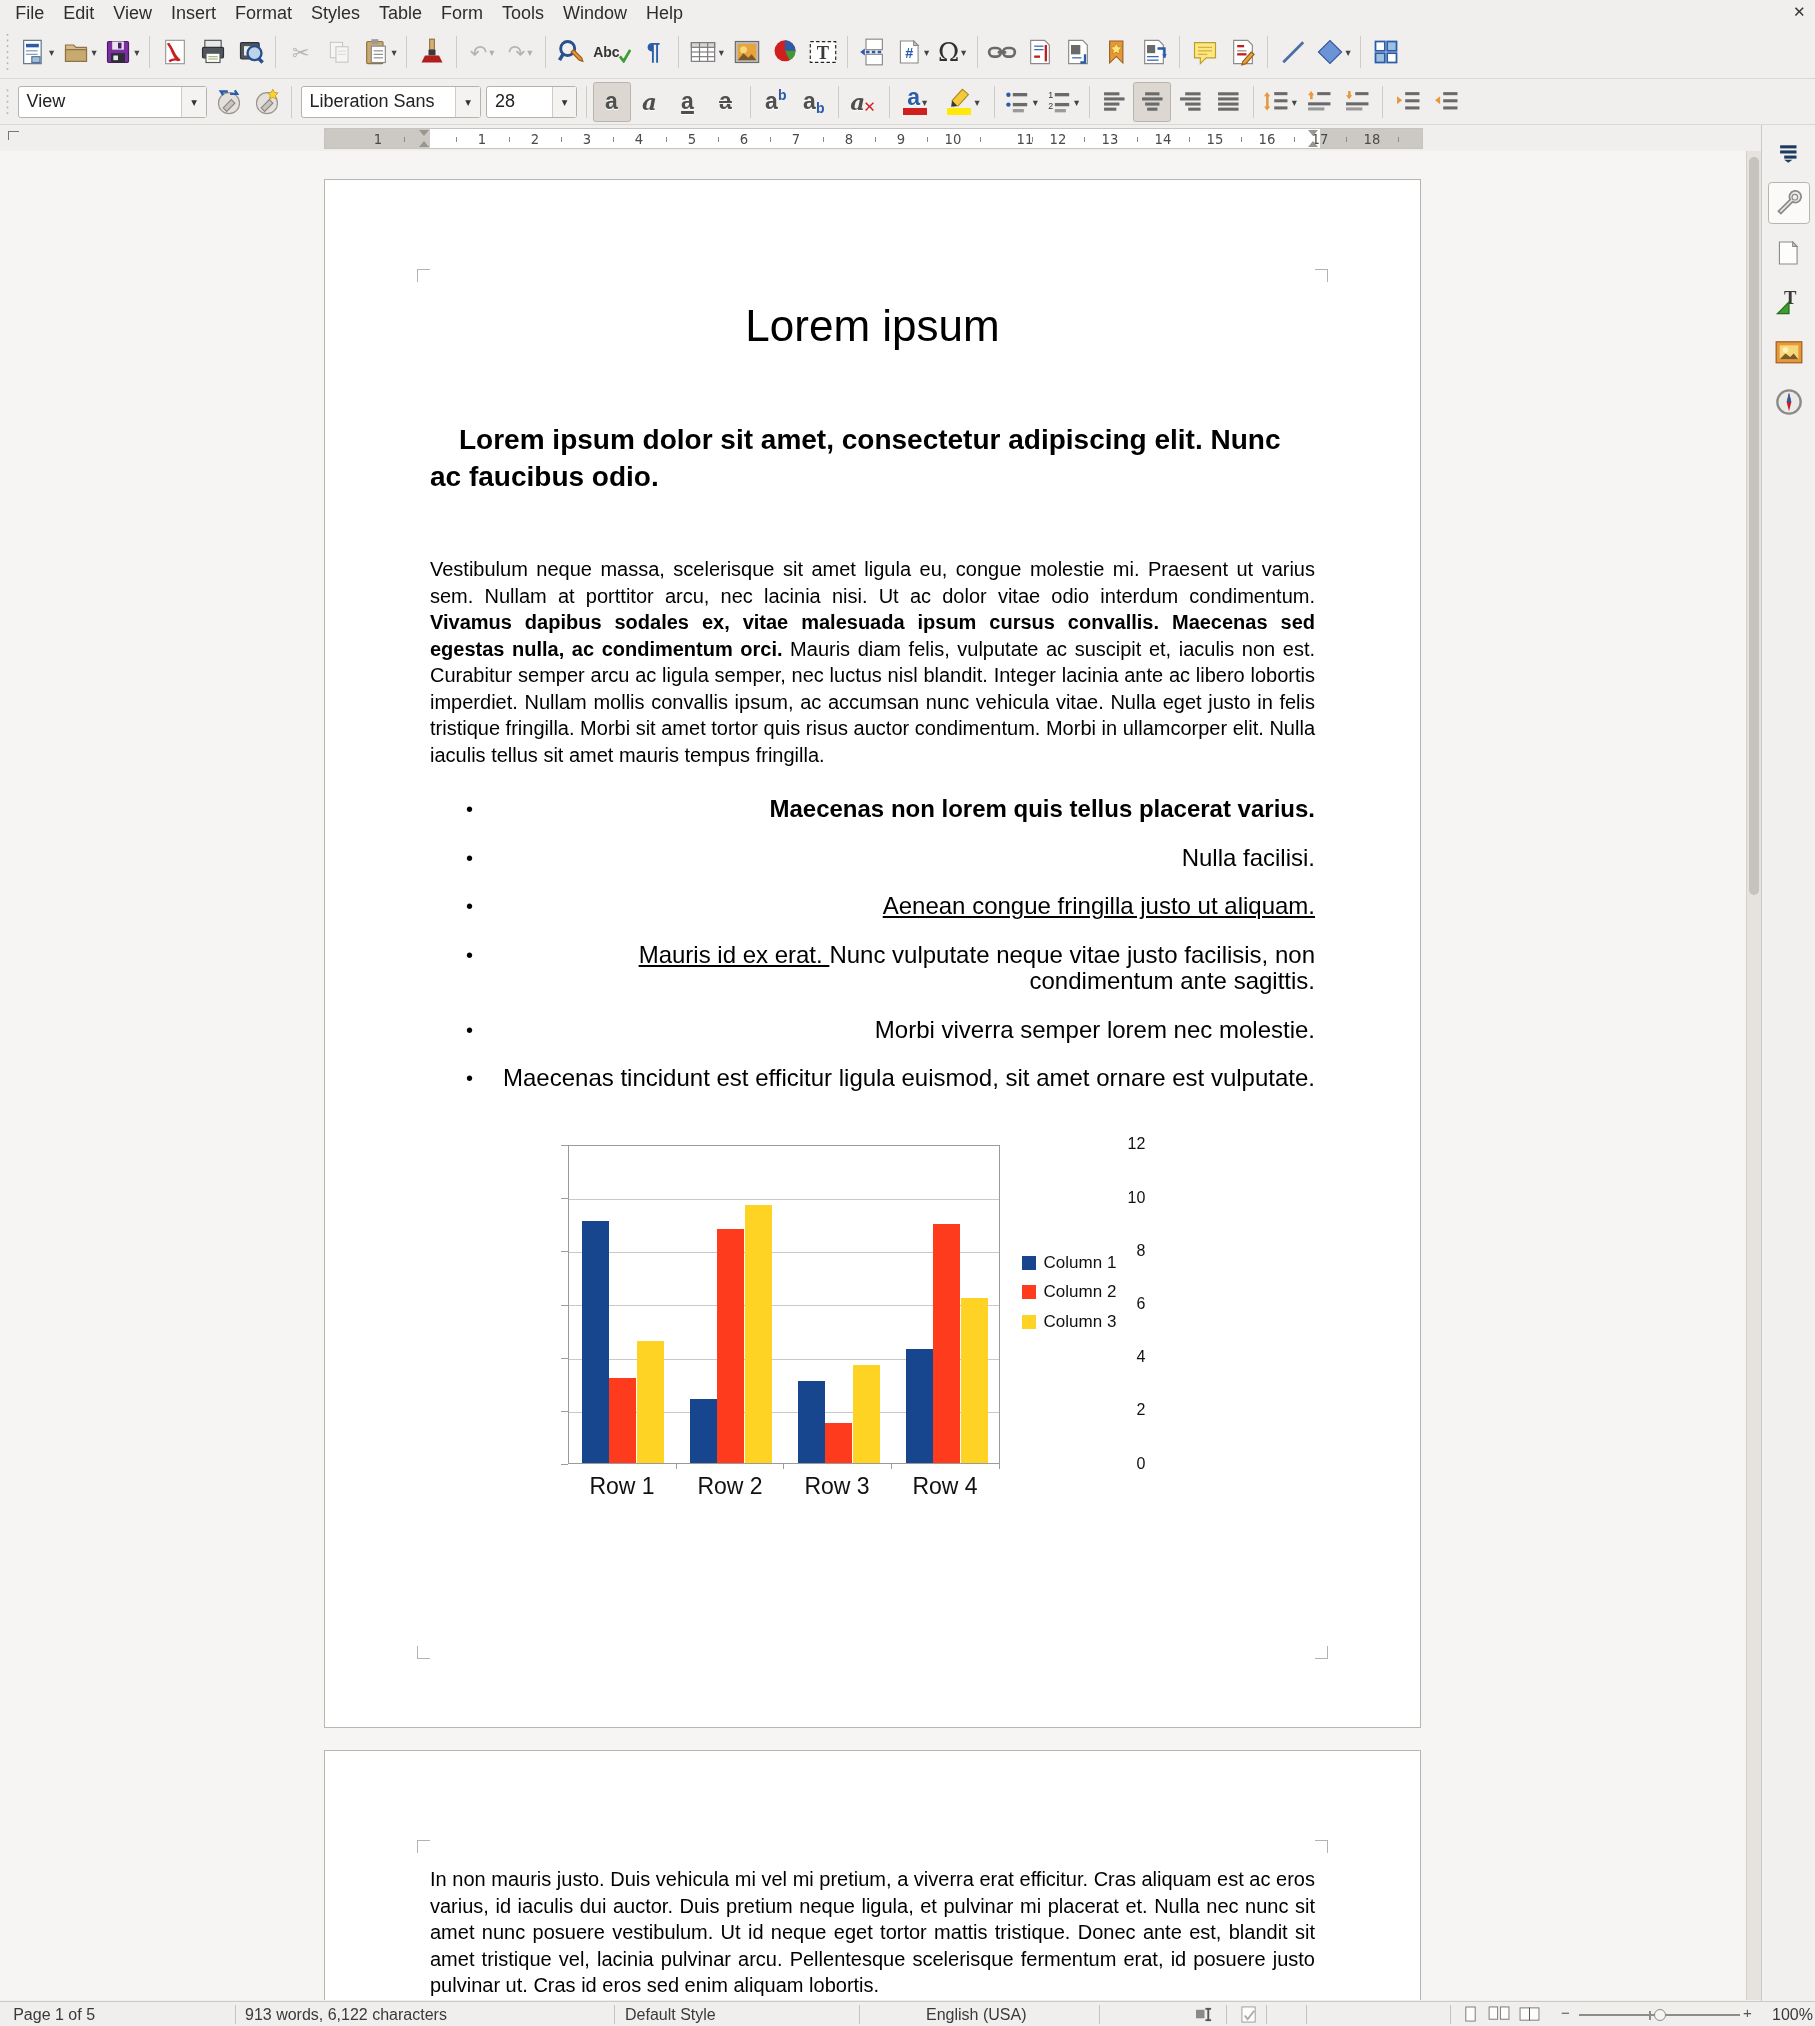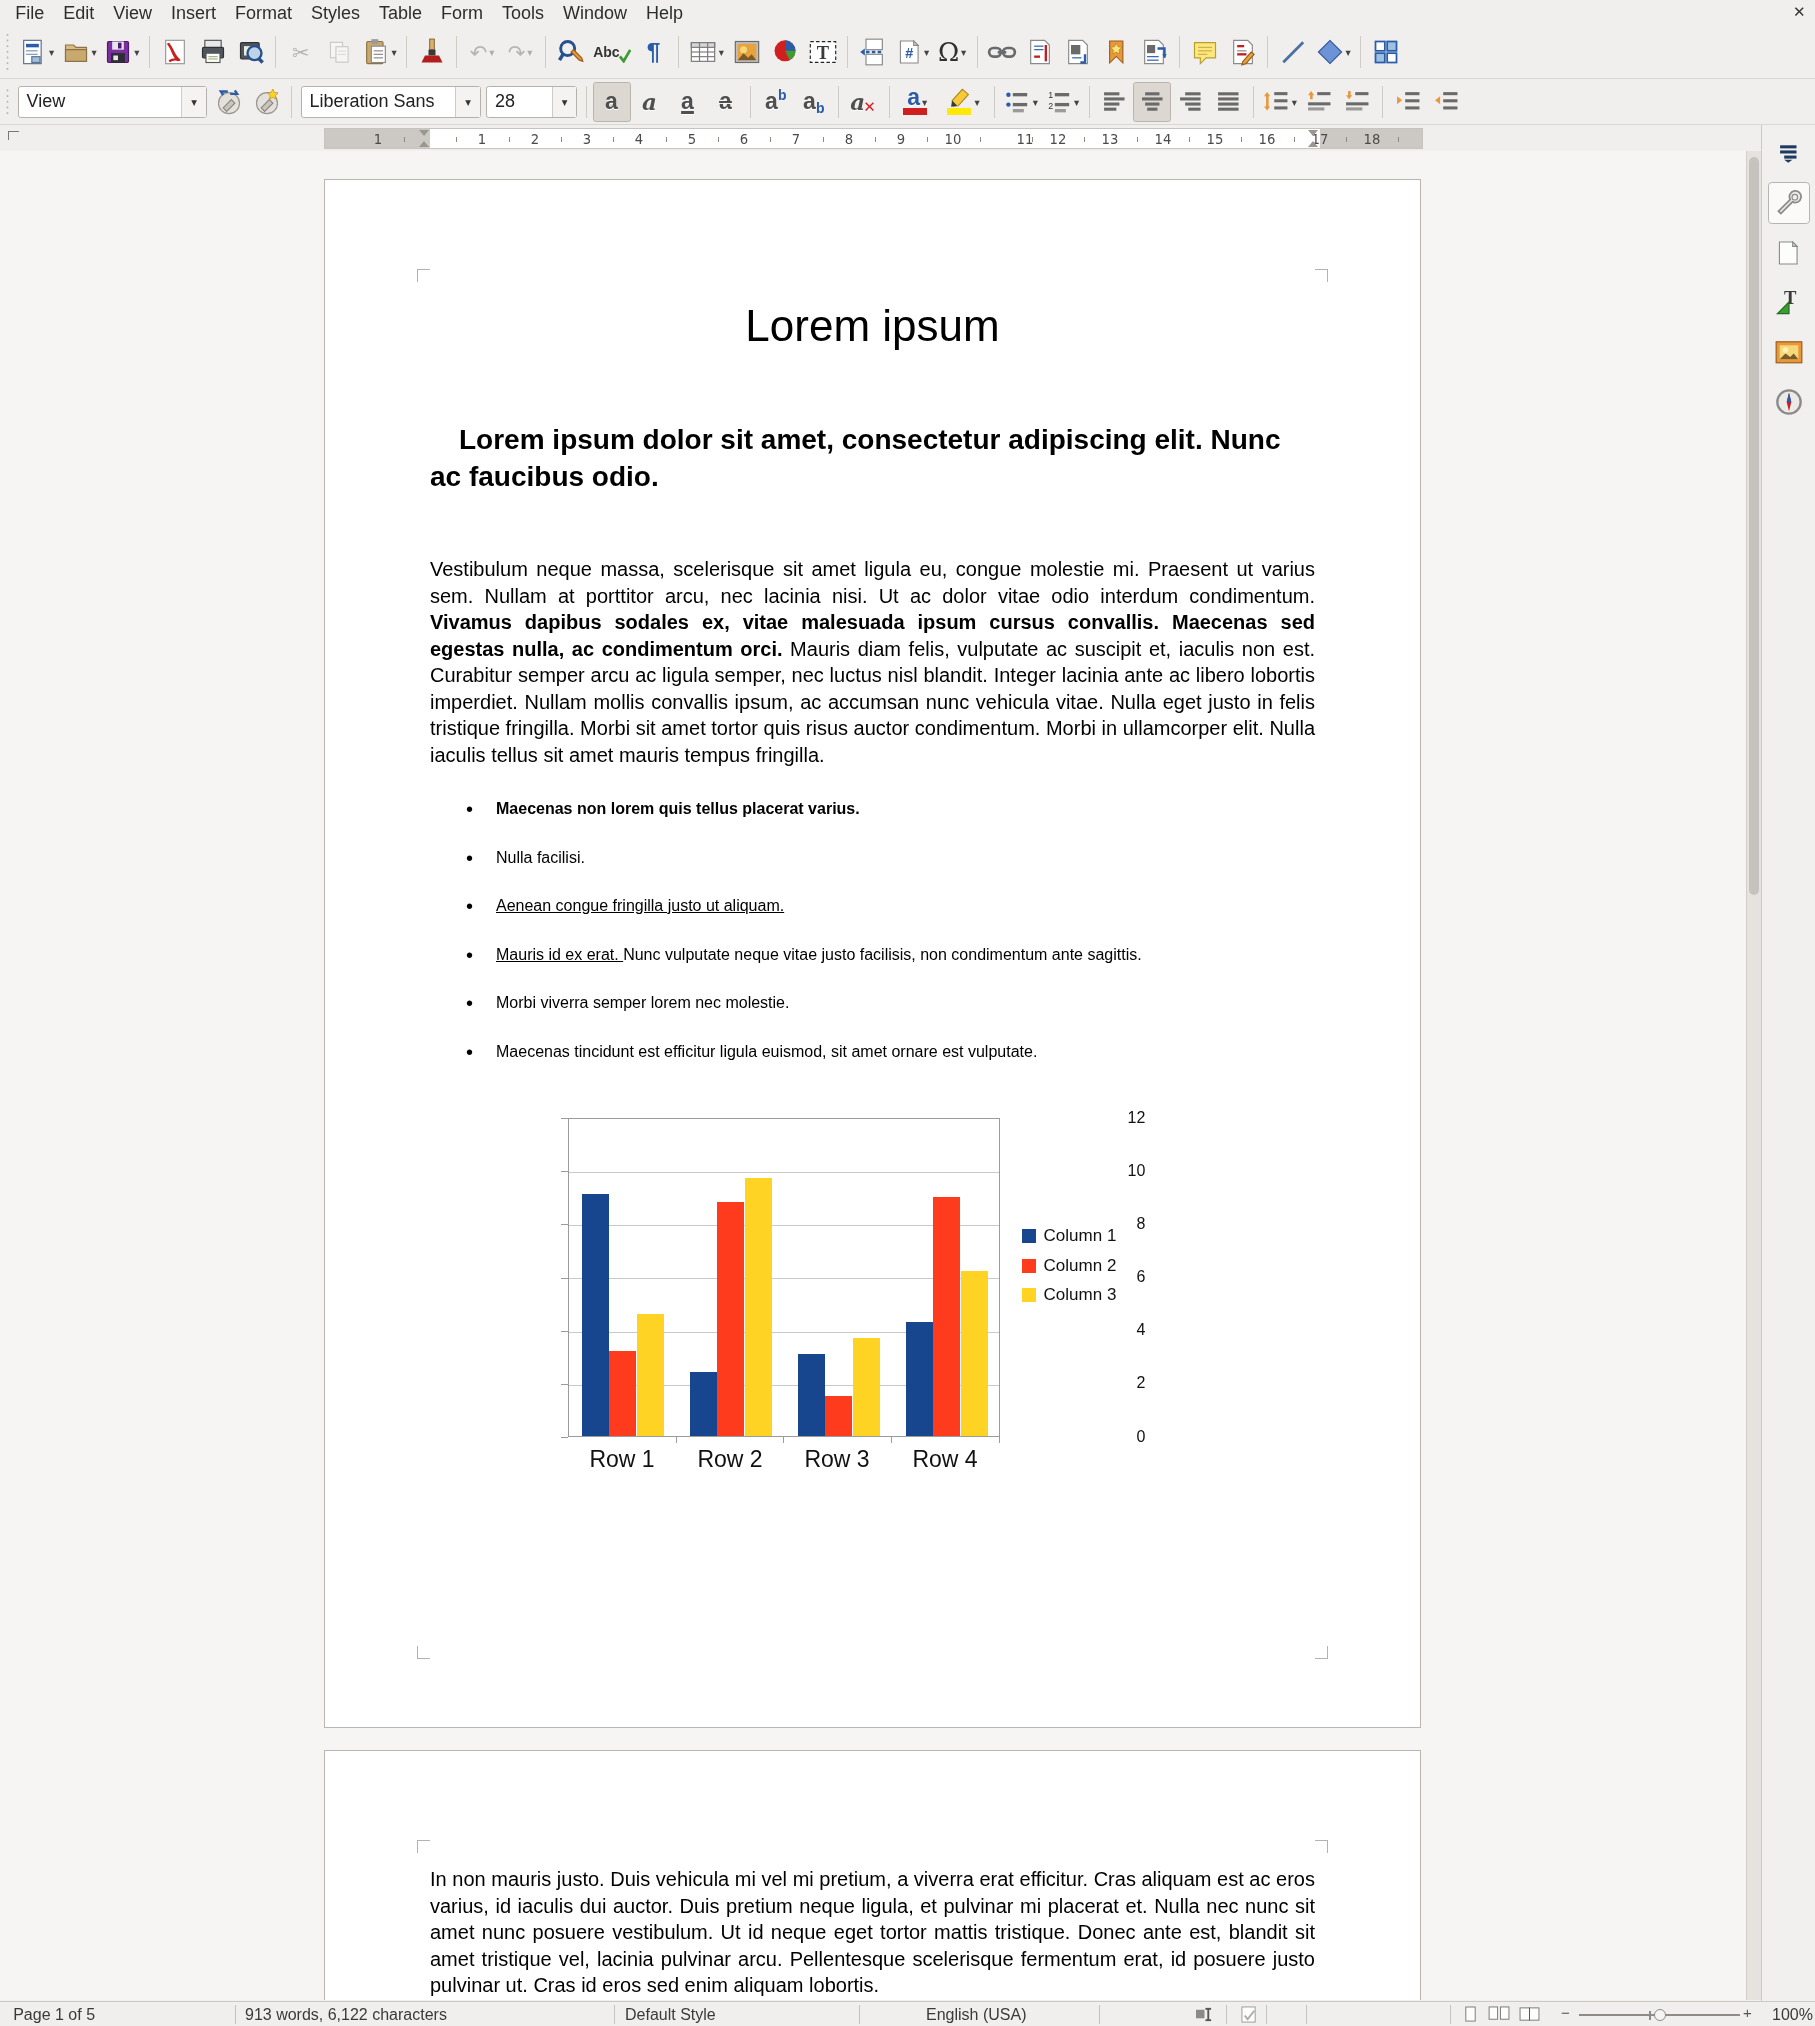--- a/index.html
+++ b/index.html
@@ -73,22 +73,22 @@
   .cm-bl { border-left:0.9px solid #b5b2ad; border-bottom:0.9px solid #b5b2ad; }
   .cm-br { border-right:0.9px solid #b5b2ad; border-bottom:0.9px solid #b5b2ad; }
 
   .doc-title { margin-top:121px; text-align:center; font-size:44px; font-weight:normal; color:#000; }
   .doc-heading { margin:70px 105px 0 105px; font-size:28px; font-weight:bold; line-height:37px;
     text-indent:29px; color:#000; }
   .doc-para { margin:0 105px; font-size:20px; line-height:26.5px; text-align:justify; color:#000; }
   #para1 { margin-top:61px; }
   #para2 { margin-top:26.5px; text-align:left; }
   .doc-bullets { margin:28px 105px 0 105px; list-style:none; }
-  .doc-bullets li { position:relative; padding-left:66px; font-size:16px; line-height:26.5px;
-    margin-bottom:22px; color:#000; }
+  .doc-bullets li { position:relative; padding-left:66px; font-size:24px; line-height:26.5px;
+    margin-bottom:22px; color:#000;text-align:right; }
   .doc-bullets li::before { content:"•"; position:absolute; left:36px; font-size:20px; }
   .r-b { font-weight:bold;margin-top:25px; } .r-i { } .r-u { text-decoration:underline; }
   #p2para { margin-top:115px; }
 
   
   .chart { position:relative; margin:38px 0 0 184px; width:644px; height:371px; }
   .chart-plot { position:absolute; left:59px; top:15px; width:432px; height:319px;
     border:0.9px solid #9b9b9b; background:#fff; }
   .gridline { position:absolute; left:0; width:100%; height:0.9px; background:#c9c9c9; }
   .ytick-label { position:absolute; right:7.6px; width:38px; text-align:right; font-size:16px; color:#111; }

